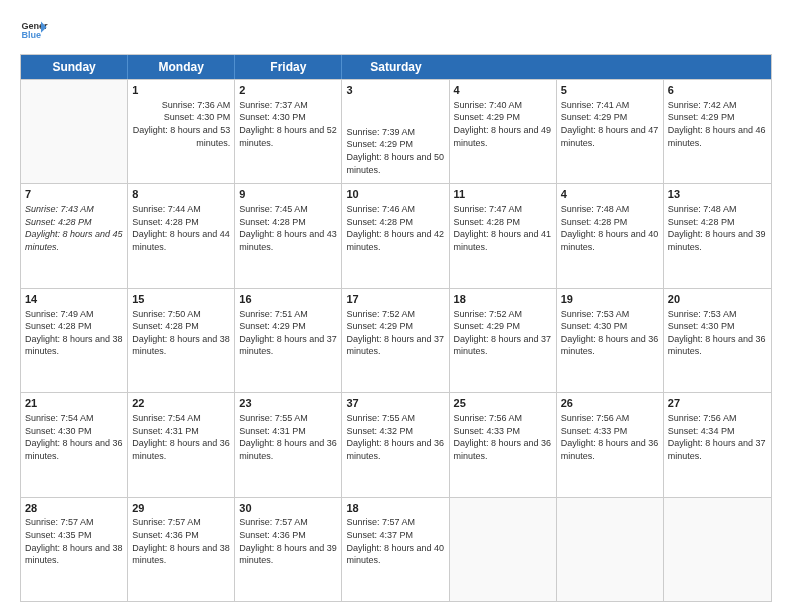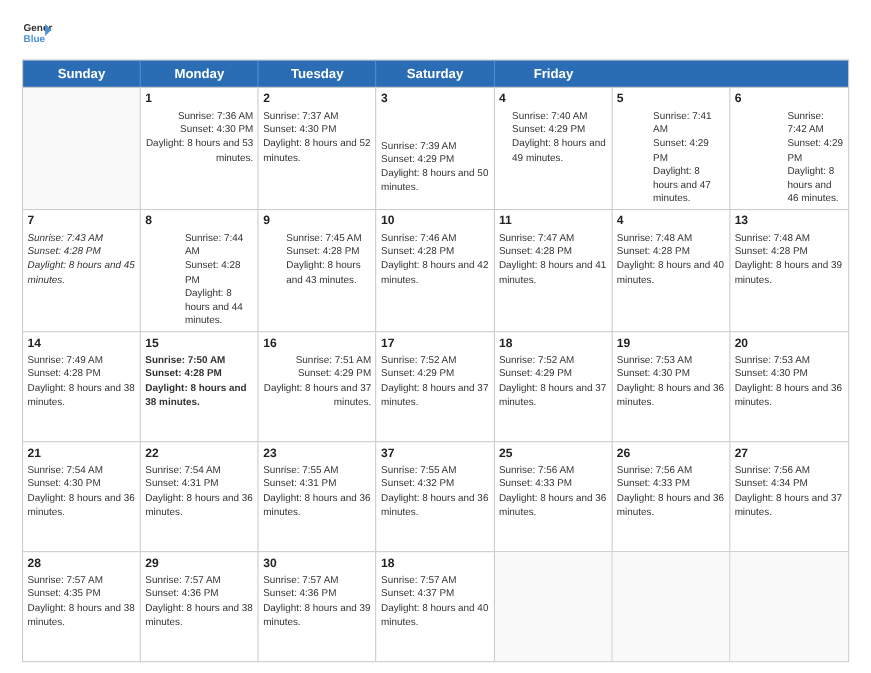--- a/index.html
+++ b/index.html
@@ -116,23 +116,22 @@
     <div class="title-block">
       <div class="main-title"></div>
       <div class="subtitle"></div>
     </div>
   </div>
 
   <div class="calendar">
     <div class="cal-header" id="cal-header">
         <div class="cal-header-cell">Sunday</div>
         <div class="cal-header-cell">Monday</div>
-        <div class="cal-header-cell">Tuesday</div>
+        <div class="cal-header-cell">Friday</div>
         <div class="cal-header-cell">Saturday</div>
-        <div class="cal-header-cell">Friday</div>
       </div>
     <div class="cal-body" id="cal-body">
         <div class="cal-row">
           <div class="cal-cell empty"></div>
           <div class="cal-cell">
             <span class="day-num">1</span>
             <div class="cell-text" style="white-space: pre-line; text-align: right;">Sunrise: 7:36 AM
 Sunset: 4:30 PM
 Daylight: 8 hours and 53 minutes.</div>
           </div>
@@ -143,53 +142,53 @@
 Daylight: 8 hours and 52 minutes.</div>
           </div>
           <div class="cal-cell">
             <span class="day-num">3</span>
             <div class="cell-text" style="white-space: pre-line; margin-top: 28px;">Sunrise: 7:39 AM
 Sunset: 4:29 PM
 Daylight: 8 hours and 50 minutes.</div>
           </div>
           <div class="cal-cell">
             <span class="day-num">4</span>
-            <div class="cell-text" style="white-space: pre-line; margin-left: 12px;">Sunrise: 7:40 AM
+            <div class="cell-text" style="white-space: pre-line;">Sunrise: 7:40 AM
 Sunset: 4:29 PM
 Daylight: 8 hours and 49 minutes.</div>
           </div>
           <div class="cal-cell">
             <span class="day-num">5</span>
-            <div class="cell-text" style="white-space: pre-line; margin-left: 33px;">Sunrise: 7:41 AM
+            <div class="cell-text" style="white-space: pre-line;">Sunrise: 7:41 AM
 Sunset: 4:29 PM
 Daylight: 8 hours and 47 minutes.</div>
           </div>
           <div class="cal-cell">
             <span class="day-num">6</span>
-            <div class="cell-text" style="white-space: pre-line; margin-left: 48px;">Sunrise: 7:42 AM
+            <div class="cell-text" style="white-space: pre-line;">Sunrise: 7:42 AM
 Sunset: 4:29 PM
 Daylight: 8 hours and 46 minutes.</div>
           </div>
         </div>
         <div class="cal-row">
           <div class="cal-cell">
             <span class="day-num">7</span>
             <div class="cell-text" style="white-space: pre-line; font-style: italic;">Sunrise: 7:43 AM
 Sunset: 4:28 PM
 Daylight: 8 hours and 45 minutes.</div>
           </div>
           <div class="cal-cell">
             <span class="day-num">8</span>
-            <div class="cell-text" style="white-space: pre-line; margin-left: 36px;">Sunrise: 7:44 AM
+            <div class="cell-text" style="white-space: pre-line;">Sunrise: 7:44 AM
 Sunset: 4:28 PM
 Daylight: 8 hours and 44 minutes.</div>
           </div>
           <div class="cal-cell">
             <span class="day-num">9</span>
-            <div class="cell-text" style="white-space: pre-line; margin-left: 21px;">Sunrise: 7:45 AM
+            <div class="cell-text" style="white-space: pre-line;">Sunrise: 7:45 AM
 Sunset: 4:28 PM
 Daylight: 8 hours and 43 minutes.</div>
           </div>
           <div class="cal-cell">
             <span class="day-num">10</span>
             <div class="cell-text" style="white-space: pre-line;">Sunrise: 7:46 AM
 Sunset: 4:28 PM
 Daylight: 8 hours and 42 minutes.</div>
           </div>
           <div class="cal-cell">
@@ -213,27 +212,27 @@
         </div>
         <div class="cal-row">
           <div class="cal-cell">
             <span class="day-num">14</span>
             <div class="cell-text" style="white-space: pre-line;">Sunrise: 7:49 AM
 Sunset: 4:28 PM
 Daylight: 8 hours and 38 minutes.</div>
           </div>
           <div class="cal-cell">
             <span class="day-num">15</span>
-            <div class="cell-text" style="white-space: pre-line; font-weight: bold;">Sunrise: 7:50 AM
+            <div class="cell-text" style="white-space: pre-line;">Sunrise: 7:50 AM
 Sunset: 4:28 PM
 Daylight: 8 hours and 38 minutes.</div>
           </div>
           <div class="cal-cell">
             <span class="day-num">16</span>
-            <div class="cell-text" style="white-space: pre-line; text-align: right;">Sunrise: 7:51 AM
+            <div class="cell-text" style="white-space: pre-line;">Sunrise: 7:51 AM
 Sunset: 4:29 PM
 Daylight: 8 hours and 37 minutes.</div>
           </div>
           <div class="cal-cell">
             <span class="day-num">17</span>
             <div class="cell-text" style="white-space: pre-line;">Sunrise: 7:52 AM
 Sunset: 4:29 PM
 Daylight: 8 hours and 37 minutes.</div>
           </div>
           <div class="cal-cell">

